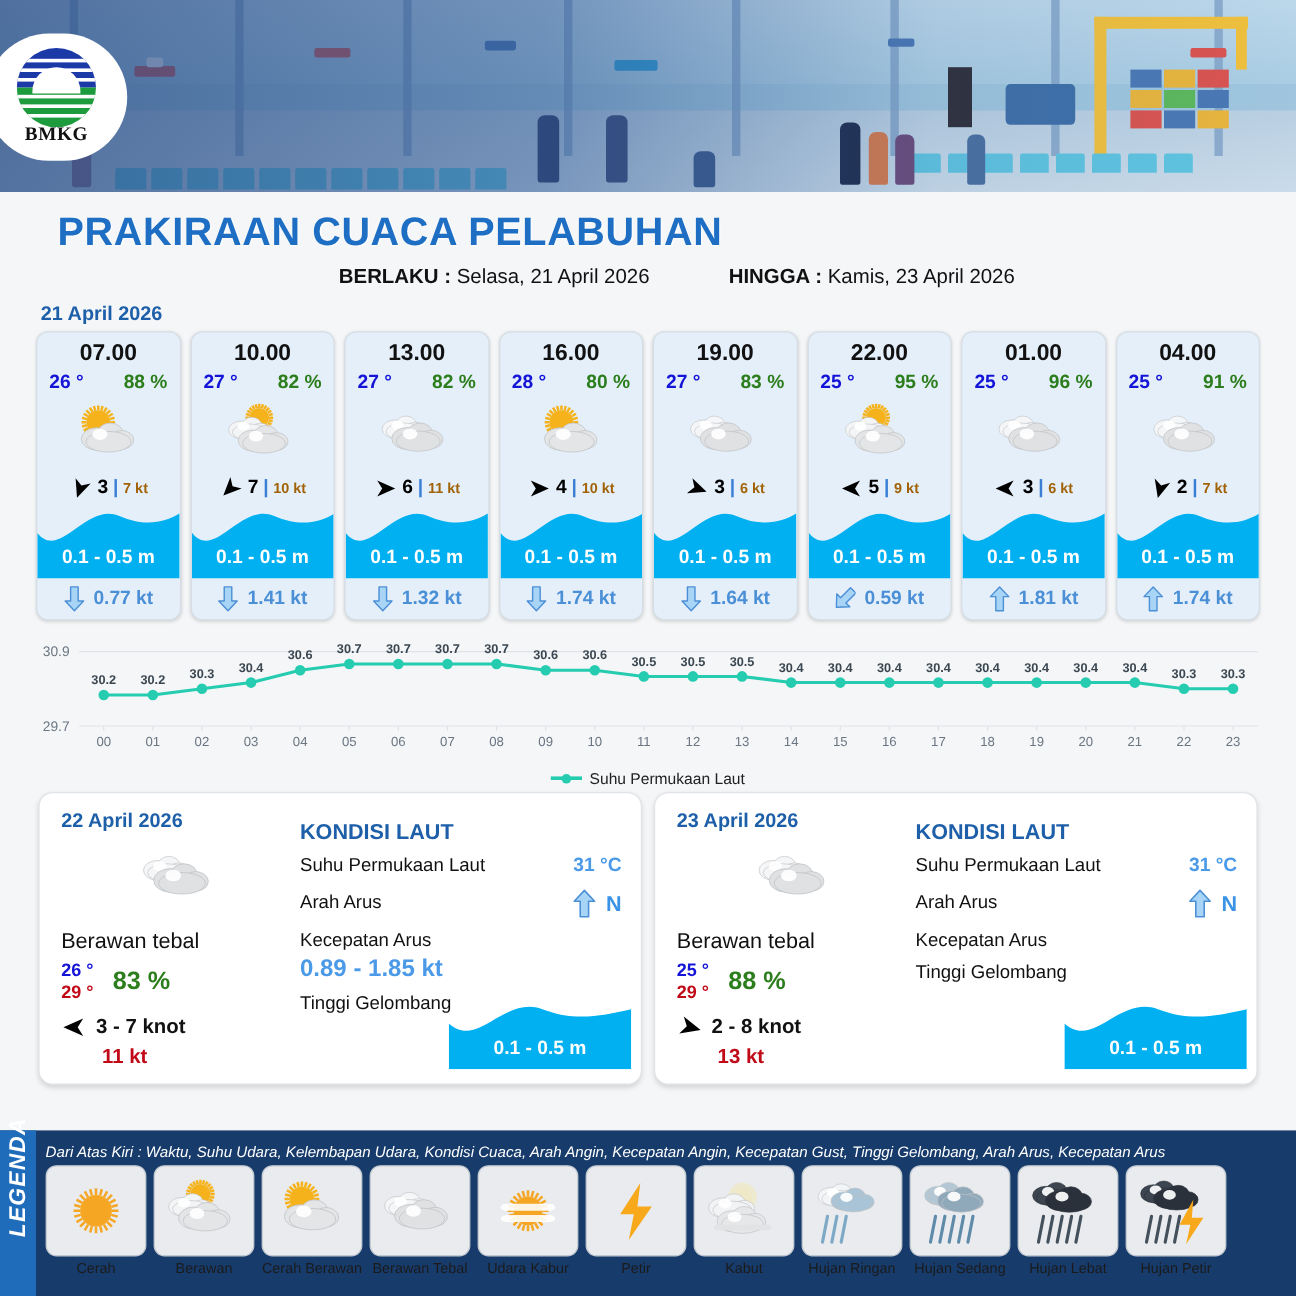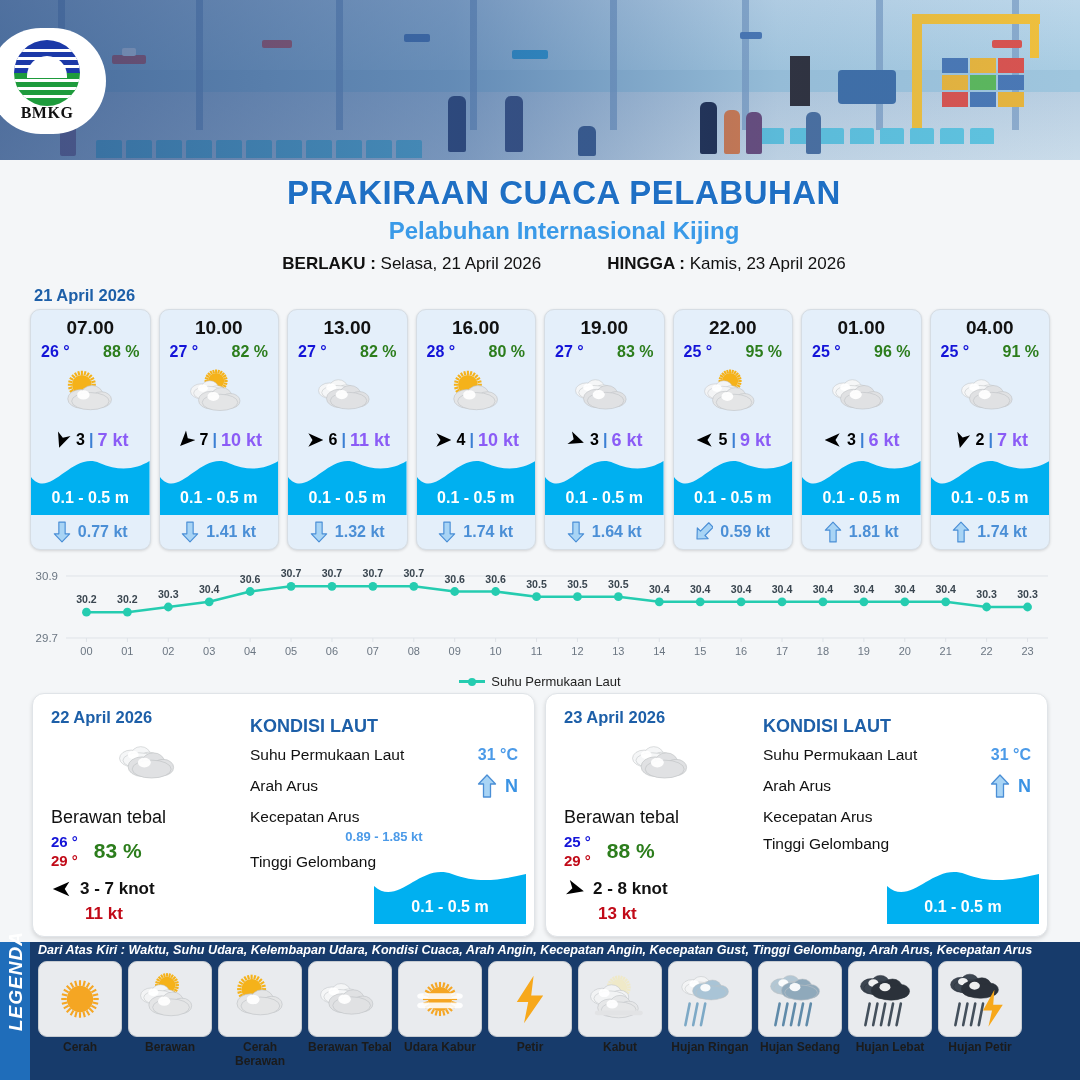--- a/index.html
+++ b/index.html
@@ -51,21 +51,21 @@
 
   .hdr-text { position:absolute; left:108px; top:30px; z-index:5; }
   .hdr-line1 { color:#fff; font-size:19.5px; font-weight:bold; letter-spacing:.4px;
                text-shadow:1px 1px 2px rgba(0,0,0,.45); }
   .hdr-line2 { color:#fff; font-size:31px; font-weight:bold; margin-top:4px; letter-spacing:0px;
                text-shadow:1px 1px 3px rgba(0,0,0,.5); }
   .hdr-line3 { color:#fff; font-size:13.5px; margin-top:9px; letter-spacing:.1px;
                text-shadow:1px 1px 2px rgba(0,0,0,.5); }
 
   
-  .title-wrap { text-align:center; padding-top:14px;padding-left:48px; }
+  .title-wrap { text-align:left; padding-top:14px;padding-left:48px; }
   .t1 { font-size:33px; font-weight:bold; color:#1e6fc4; letter-spacing:.5px;
         text-shadow:1px 1px 1px rgba(255,255,255,.9); }
   .t2 { font-size:24px; font-weight:bold; color:#3a9ae8; margin-top:5px; }
   .t3row { margin-top:9px; font-size:17px; color:#111; display:flex; justify-content:center; gap:66px; }
   .t3row b { font-weight:bold; }
   .t3row span.val { font-weight:normal; }
 
   
   .date-label { margin:12px 0 4px 34px; font-size:16.5px; font-weight:bold; color:#1d5fa8; }
 
@@ -79,21 +79,21 @@
   }
   .c-time { text-align:center; font-size:19px; font-weight:bold; color:#111; padding-top:7px; }
   .c-th { display:flex; justify-content:space-between; padding:4px 10px 0 10px; font-size:16px; font-weight:bold; }
   .c-temp { color:#1414d8; }
   .c-hum { color:#2c7d1c; }
   .c-icon { height:62px; display:flex; align-items:center; justify-content:center; margin-top:2px; }
   .c-wind { display:flex; align-items:center; justify-content:center; gap:4px; height:30px; }
   .c-wind .arw { width:20px; height:20px; display:block; }
   .c-wdeg { font-size:16px; font-weight:bold; color:#000; }
   .c-sep { color:#3b7fd4; font-size:16px; font-weight:bold; }
-  .c-wspd { font-size:18px; font-weight:bold; color:#8b5cf6; }
+  .c-wspd { font-size:12px; font-weight:bold; color:#a16207; }
   .wave-zone { position:relative; height:60px; }
   .wave-svg { position:absolute; left:0; top:0; width:100%; height:60px; display:block; }
   .wave-txt { position:absolute; left:0; bottom:8px; width:100%; text-align:center;
               color:#fff; font-size:16px; font-weight:bold; }
   .c-cur { display:flex; align-items:center; justify-content:center; gap:7px; height:34px; }
   .c-cur .cur-arw { width:18px; height:22px; }
   .c-curval { font-size:16px; font-weight:bold; color:#4b8fd6; }
 
   
   .chart-box { margin:12px 0 0 0; padding:0 22px; position:relative; height:110px; }
@@ -120,33 +120,33 @@
   .p-hum { font-size:21px; font-weight:bold; color:#2c7d1c; }
   .p-wind { display:flex; align-items:center; gap:7px; margin-top:8px; }
   .p-windtxt { font-size:17px; font-weight:bold; color:#111; }
   .p-gust { font-size:17px; font-weight:bold; color:#c10a18; margin:4px 0 0 34px; }
   .p-right { flex:1; padding:22px 16px 0 2px; position:relative; }
   .p-kl { font-size:18px; font-weight:bold; color:#1d5fa8; }
   .p-row { display:flex; justify-content:space-between; align-items:center; margin-top:9px; font-size:15.5px; color:#111; }
   .p-val { color:#4b9ae8; font-weight:bold; font-size:16px; }
   .p-arusdir { display:flex; align-items:center; gap:8px; }
   .p-dirlab { color:#3a93e4; font-weight:bold; font-size:18px; }
-  .p-kec { text-align:center; color:#4b9ae8; font-weight:bold; font-size:13px; margin-top:3px; }
+  .p-kec { text-align:left; color:#4b9ae8; font-weight:bold; font-size:20px; margin-top:3px; }
   .p-wavebox { position:absolute; right:8px; bottom:12px; width:152px; height:56px; }
   .p-wavetxt { position:absolute; left:0; bottom:8px; width:100%; text-align:center;
                color:#fff; font-size:16px; font-weight:bold; }
 
   
   .legenda { position:absolute; left:0; bottom:0; width:1080px; height:138px;
              background:#173b6b; display:flex; }
   .leg-side { width:30px; background:#1f6dba; position:relative; }
   .leg-side span { position:absolute; left:-30px; top:32px; width:92px; text-align:center;
                    transform:rotate(-90deg); color:#fff; font-size:19px; font-weight:bold;
                    font-style:italic; letter-spacing:1px; }
-  .leg-main { flex:1; padding:1px 6px 0 8px;font-weight:bold; }
+  .leg-main { flex:1; padding:11px 6px 0 8px; }
   .leg-desc { color:#fff; font-size:12.6px; font-style:italic; white-space:nowrap; }
   .leg-items { display:flex; gap:6px; margin-top:4px; }
   .leg-item { width:84px; }
   .leg-card { height:76px; background:#e9ebee; border:1px solid #c6cbd1; border-radius:9px;
               display:flex; align-items:center; justify-content:center; }
   .leg-label { text-align:center; color:#1b1b1b; font-size:12px; margin-top:3px; }
 </style>
 </head>
 <body>
 
@@ -233,21 +233,20 @@
         <div class="lc-arc"></div>
       </div>
       <div class="logo-text">BMKG</div>
     </div>
   </div>
 
 </div>
 
 <div class="title-wrap">
   <div class="t1">PRAKIRAAN CUACA PELABUHAN</div>
-  <div class="t2">Pelabuhan Internasional Kijing</div>
   <div class="t3row">
     <div>
       <b>BERLAKU :</b>
       <span class="val">Selasa, 21 April 2026</span>
     </div>
     <div>
       <b>HINGGA :</b>
       <span class="val">Kamis, 23 April 2026</span>
     </div>
   </div>

